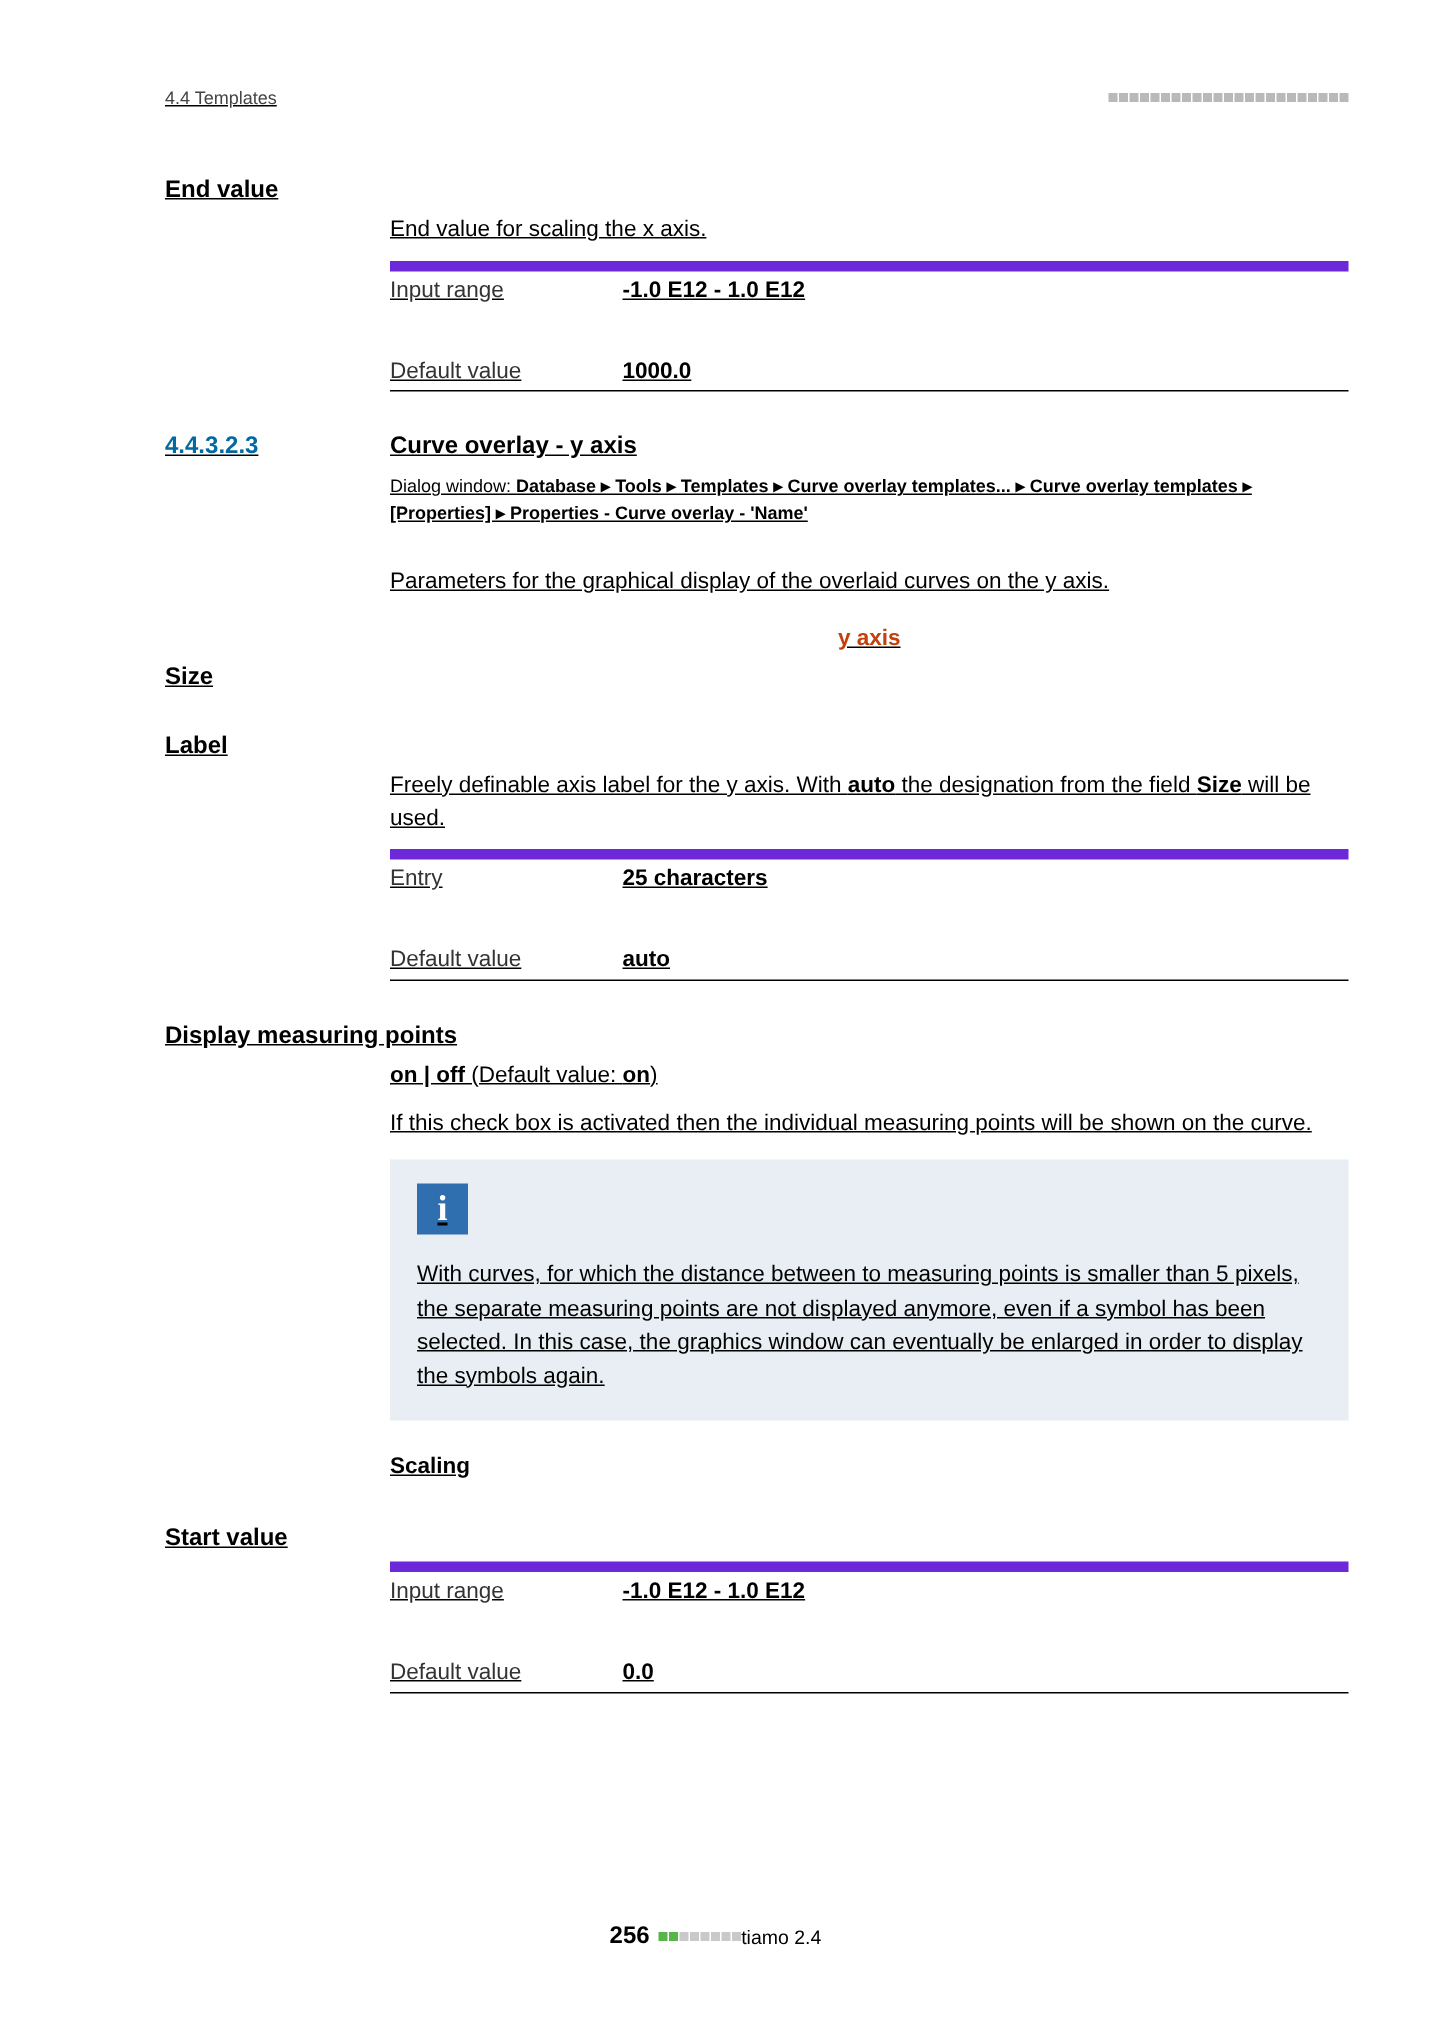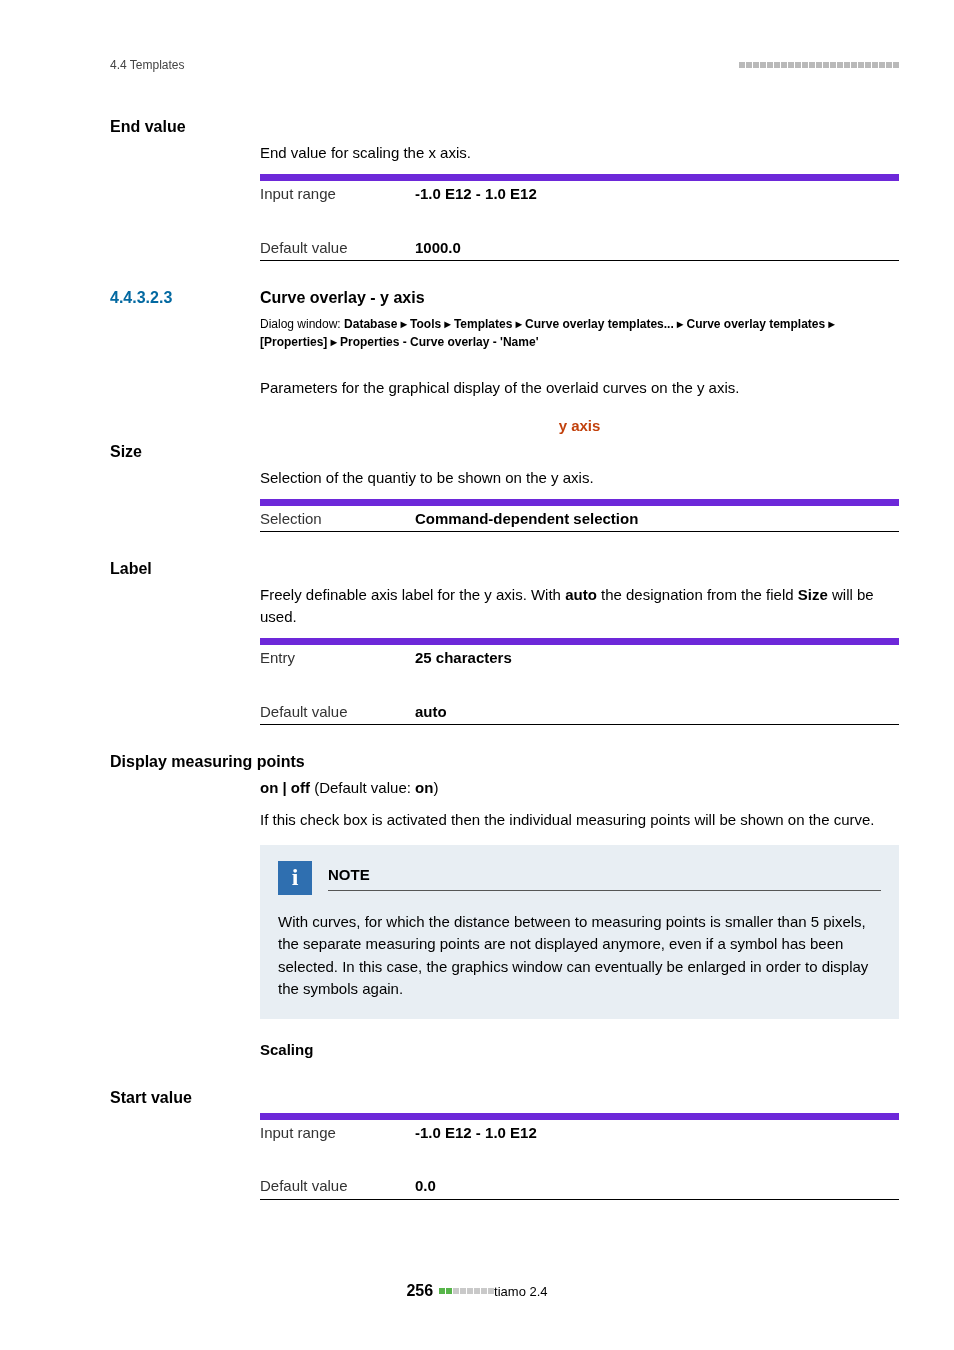--- a/index.html
+++ b/index.html
@@ -6,20 +6,21 @@
   body {
     width: 954px;
     height: 1350px;
     background: #fff;
     font-family: "Segoe UI", "Helvetica Neue", Arial, sans-serif;
     color: #000;
     position: relative;
   }
   .page {
     padding: 58px 55px 0 110px;
+    text-decoration: underline;
   }
   .running-head {
     display: flex;
     justify-content: space-between;
     align-items: center;
     font-size: 12px;
     color: #444;
     margin-bottom: 46px;
   }
   .running-head .squares {
@@ -231,29 +232,20 @@
   <div class="body-col-wide">
     <div class="dialog-path">
       <span>Dialog window: </span><b>Database ▸ Tools ▸ Templates ▸ Curve overlay templates... ▸ Curve overlay templates ▸ [Properties] ▸ Properties - Curve overlay - 'Name'</b>
     </div>
     <div class="param-desc">Parameters for the graphical display of the overlaid curves on the y axis.</div>
     <div class="subhead">y axis</div>
   </div>
 
   <div class="block">
     <div class="label-col">Size</div>
-    <div class="body-col">
-      <div class="param-desc">Selection of the quantiy to be shown on the y axis.</div>
-      <div class="param-table">
-        <div class="param-row">
-          <div class="param-key">Selection</div>
-          <div class="param-val">Command-dependent selection</div>
-        </div>
-      </div>
-    </div>
   </div>
 
   <div class="block">
     <div class="label-col">Label</div>
     <div class="body-col">
       <div class="param-desc">
         <span>Freely definable axis label for the y axis. With </span><b>auto</b><span> the designation from the field </span><b>Size</b><span> will be used.</span>
       </div>
       <div class="param-table">
         <div class="param-row">
@@ -272,23 +264,20 @@
     <div class="label-col">Display measuring points</div>
     <div class="body-col">
       <div class="on-off">
         <b>on | off</b><span> (Default value: </span><b>on</b><span>)</span>
       </div>
       <div class="param-desc">If this check box is activated then the individual measuring points will be shown on the curve.</div>
 
       <div class="note-box">
         <div class="note-head">
           <div class="note-icon">i</div>
-          <div class="note-title-wrap">
-            <div class="note-title">NOTE</div>
-          </div>
         </div>
         <div class="note-body">With curves, for which the distance between to measuring points is smaller than 5 pixels, the separate measuring points are not displayed anymore, even if a symbol has been selected. In this case, the graphics window can eventually be enlarged in order to display the symbols again.</div>
       </div>
 
       <div class="subhead-red">Scaling</div>
     </div>
   </div>
 
   <div class="block">
     <div class="label-col">Start value</div>

